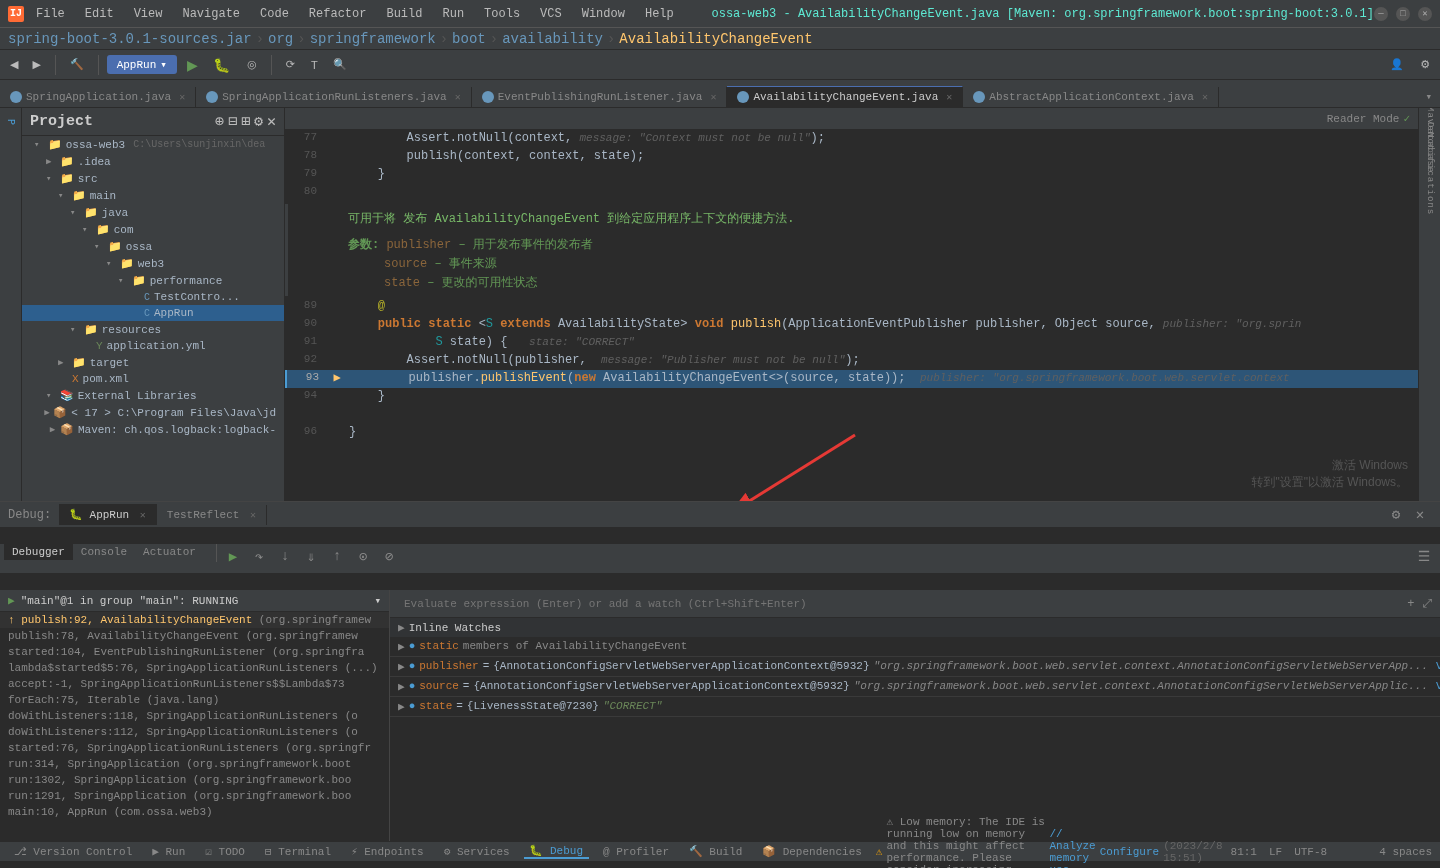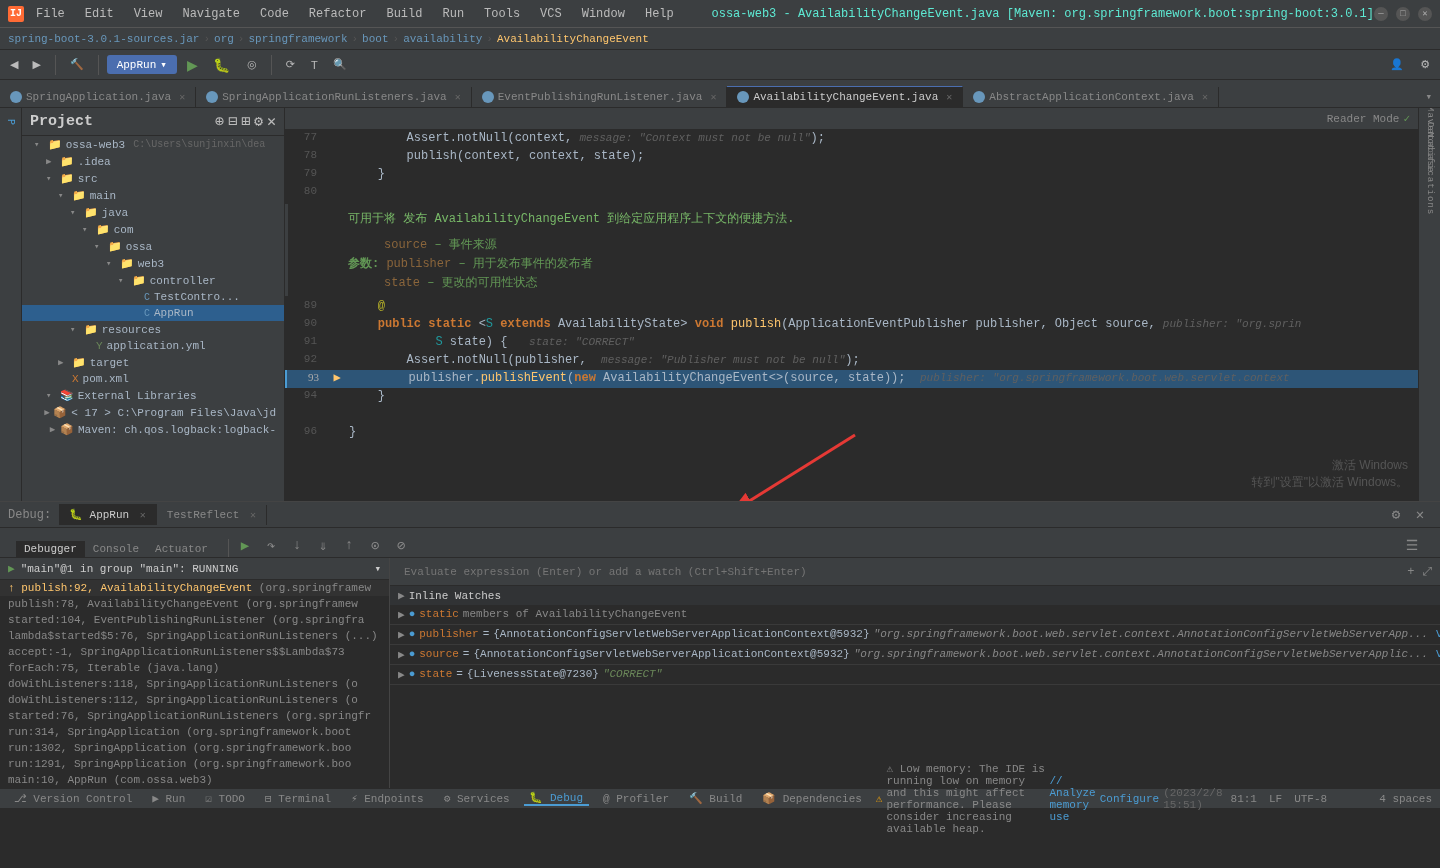--- a/index.html
+++ b/index.html
@@ -11,21 +11,21 @@
     #titlebar .menu-items { display: flex; gap: 12px; font-size: 12px; color: #bbbbbb; }
     #titlebar .menu-items span { cursor: pointer; padding: 2px 4px; }
     #titlebar .title-text { flex: 1; text-align: right; font-size: 12px; color: #5eead4; }
     #titlebar .win-controls { display: flex; gap: 8px; }
     #titlebar .win-btn { width: 14px; height: 14px; border-radius: 50%; display: flex; align-items: center; justify-content: center; font-size: 9px; cursor: pointer; }
     #titlebar .win-min { background: #555; color: #aaa; }
     #titlebar .win-max { background: #555; color: #aaa; }
     #titlebar .win-close { background: #555; color: #aaa; }
 
     
-    #breadcrumb { background: #3c3f41; height: 22px; display: flex; align-items: center; padding: 0 8px; border-bottom: 1px solid #2b2b2b; font-size: 11px; color: #888; gap: 4px; }
+    #breadcrumb { background: #3c3f41; height: 22px; display: flex; align-items: center; padding: 0 8px; border-bottom: 1px solid #2b2b2b; font-size: 14px; color: #888; gap: 4px; }
     #breadcrumb .bc-item { color: #6897bb; }
     #breadcrumb .bc-sep { color: #555; }
 
     
     #toolbar { background: #3c3f41; height: 30px; display: flex; align-items: center; padding: 0 4px; border-bottom: 1px solid #2b2b2b; gap: 4px; }
     #toolbar .tool-group { display: flex; align-items: center; gap: 2px; }
     #toolbar .tool-btn { padding: 3px 6px; font-size: 11px; color: #bbbbbb; cursor: pointer; border-radius: 3px; border: none; background: transparent; }
     #toolbar .run-btn { background: #4b6eaf; color: white; padding: 3px 10px; border-radius: 3px; font-size: 11px; cursor: pointer; display: flex; align-items: center; gap: 4px; }
     #toolbar .separator { width: 1px; height: 20px; background: #555; margin: 0 4px; }
     #toolbar .spacer { flex: 1; }
@@ -64,26 +64,26 @@
     .kw { color: #cc7832; font-weight: bold; }
     .fn { color: #ffc66d; }
     .class-name { color: #a9b7c6; }
     .annotation { color: #bbb529; }
 
     
     #right-icons { width: 22px; background: #3c3f41; border-left: 1px solid #2b2b2b; display: flex; flex-direction: column; align-items: center; padding-top: 4px; gap: 6px; }
     .right-icon { width: 20px; height: 20px; display: flex; align-items: center; justify-content: center; cursor: pointer; color: #888; font-size: 13px; }
 
     
-    #debug-panel { background: #2b2b2b; border-top: 1px solid #444; height: 287px; display: flex; flex-direction: column; }
+    #debug-panel { background: #2b2b2b; border-top: 1px solid #444; height: 340px; display: flex; flex-direction: column; gap: 16px; }
     #debug-tabs { background: #3c3f41; height: 26px; display: flex; align-items: center; padding: 0 8px; border-bottom: 1px solid #2b2b2b; gap: 0; }
     .debug-tab { padding: 4px 10px; font-size: 11px; color: #888; cursor: pointer; border-right: 1px solid #2b2b2b; }
     .debug-tab.active { color: #cccccc; background: #2b2b2b; }
     .debug-tab-close { font-size: 10px; color: #666; margin-left: 4px; }
-    #debug-toolbar { background: #3c3f41; height: 30px; display: flex; align-items: flex-end; padding: 0 16px; border-bottom: 1px solid #2b2b2b; gap: 2px; }
+    #debug-toolbar { background: #3c3f41; height: 30px; display: flex; align-items: flex-start; padding: 0 4px; border-bottom: 1px solid #2b2b2b; gap: 2px; }
     .dbg-btn { width: 24px; height: 24px; display: flex; align-items: center; justify-content: center; cursor: pointer; color: #888; font-size: 14px; border-radius: 3px; }
     .dbg-btn.green { color: #629755; }
     #debug-content { display: flex; flex: 1; overflow: hidden; }
     #debug-left { width: 390px; min-width: 390px; border-right: 1px solid #444; overflow-y: auto; }
     #debug-right { flex: 1; overflow-y: auto; }
 
     .stack-header { padding: 4px 8px; font-size: 11px; color: #cccccc; background: #3c3f41; border-bottom: 1px solid #2b2b2b; display: flex; align-items: center; gap: 6px; }
     .stack-item { padding: 2px 8px; font-size: 11px; color: #888; cursor: pointer; white-space: nowrap; overflow: hidden; text-overflow: ellipsis; }
     .stack-item.current { color: #ffc66d; background: #323232; }
     .stack-item .stack-class { color: #888; }
@@ -283,21 +283,21 @@
       <div class="tree-item">
         <span class="indent" style="width:72px;"></span>
         <span class="arrow">▾</span>
         <span class="icon tree-icon-folder">📁</span>
         <span>web3</span>
       </div>
       <div class="tree-item">
         <span class="indent" style="width:84px;"></span>
         <span class="arrow">▾</span>
         <span class="icon tree-icon-folder">📁</span>
-        <span>controller</span>
+        <span>performance</span>
       </div>
       <div class="tree-item">
         <span class="indent" style="width:96px;"></span>
         <span class="arrow" style="visibility:hidden;">▶</span>
         <span class="icon" style="color:#6897bb;font-size:10px;">C</span>
         <span>TestContro...</span>
       </div>
       <div class="tree-item selected">
         <span class="indent" style="width:96px;"></span>
         <span class="arrow" style="visibility:hidden;">▶</span>
@@ -376,22 +376,22 @@
 
       <div class="code-line">
         <span class="line-num">80</span>
         <span class="line-gutter"></span>
         <span class="line-content"></span>
       </div>
 
       <div style="background:#2b2b2b;padding:4px 0 4px 60px;margin:2px 0;border-left:3px solid #3c3f41;">
         <div style="color:#77b767;font-size:12px;padding:2px 0;">可用于将 发布 AvailabilityChangeEvent 到给定应用程序上下文的便捷方法.</div>
         <div style="height:6px;"></div>
+        <div style="color:#629755;font-size:12px;padding:1px 0;"><span style="color:#629755;font-weight:bold;">参数: </span><span style="color:#8a653b;">publisher</span><span style="color:#629755;"> – 用于发布事件的发布者</span></div>
         <div style="color:#629755;font-size:12px;padding:1px 0;padding-left:36px;"><span style="color:#8a653b;">source</span><span style="color:#629755;"> – 事件来源</span></div>
-        <div style="color:#629755;font-size:12px;padding:1px 0;"><span style="color:#629755;font-weight:bold;">参数: </span><span style="color:#8a653b;">publisher</span><span style="color:#629755;"> – 用于发布事件的发布者</span></div>
         <div style="color:#629755;font-size:12px;padding:1px 0;padding-left:36px;"><span style="color:#8a653b;">state</span><span style="color:#629755;"> – 更改的可用性状态</span></div>
       </div>
 
       <div class="code-line">
         <span class="line-num">89</span>
         <span class="line-gutter"></span>
         <span class="line-content">    <span class="annotation">@</span></span>
       </div>
 
       <div class="code-line">
@@ -406,21 +406,21 @@
         <span class="line-content">            <span style="color:#20999d;">S</span> state) {   <span class="inline-hint">state: "CORRECT"</span></span>
       </div>
 
       <div class="code-line">
         <span class="line-num">92</span>
         <span class="line-gutter"></span>
         <span class="line-content">        <span class="class-name">Assert</span>.<span style="color:#a9b7c6;">notNull</span>(publisher,  <span class="inline-hint">message: "Publisher must not be null"</span>);</span>
       </div>
 
       <div class="code-line active-debug" style="background:#2d5577;border-left:2px solid #4b9cd3;">
-        <span class="line-num" style="color:#aaa;font-family:Liberation Serif, serif;">93</span>
+        <span class="line-num" style="color:#aaa;">93</span>
         <span class="line-gutter">
           <span style="color:#ffc66d;font-size:12px;">▶</span>
         </span>
         <span class="line-content">        <span>publisher</span>.<span class="fn">publishEvent</span>(<span class="kw">new</span> <span style="color:#a9b7c6;">AvailabilityChangeEvent</span>&lt;&gt;(source, state));  <span class="inline-hint">publisher: "org.springframework.boot.web.servlet.context</span></span>
       </div>
 
       <div class="code-line">
         <span class="line-num">94</span>
         <span class="line-gutter"></span>
         <span class="line-content">    }</span>

